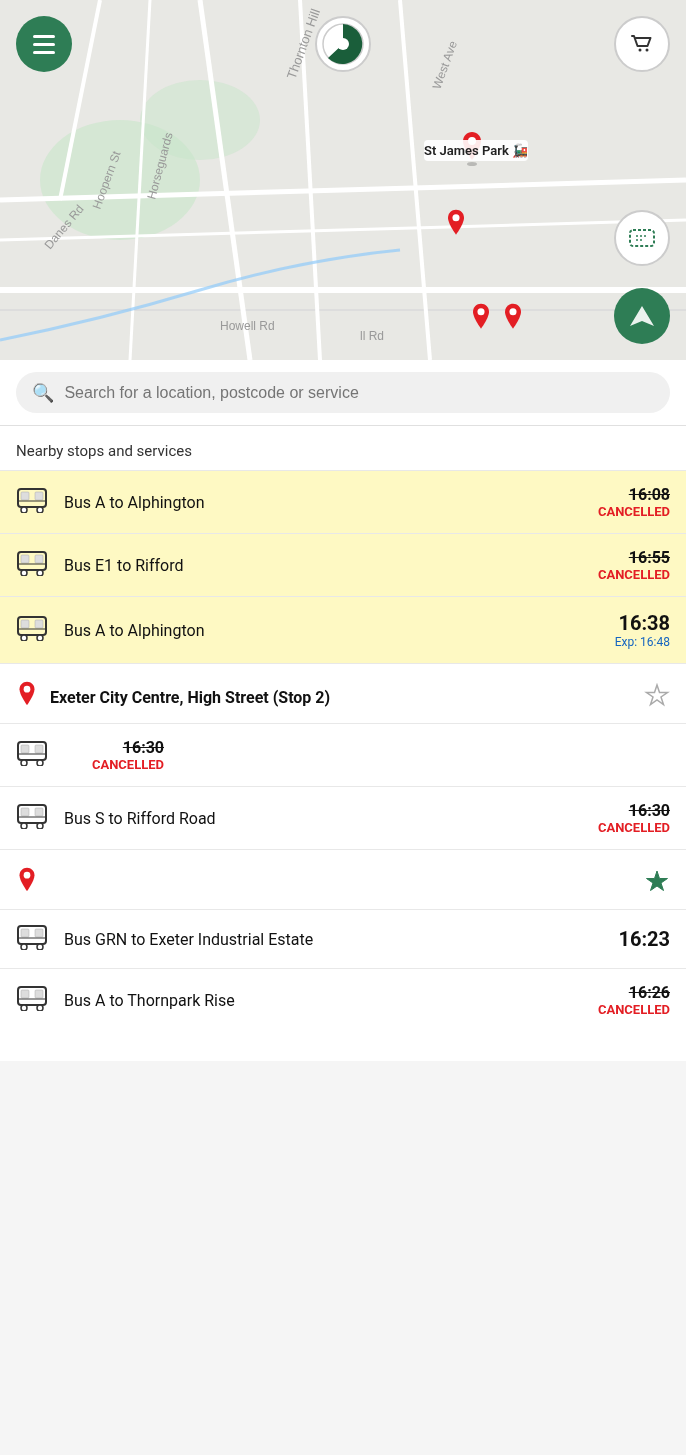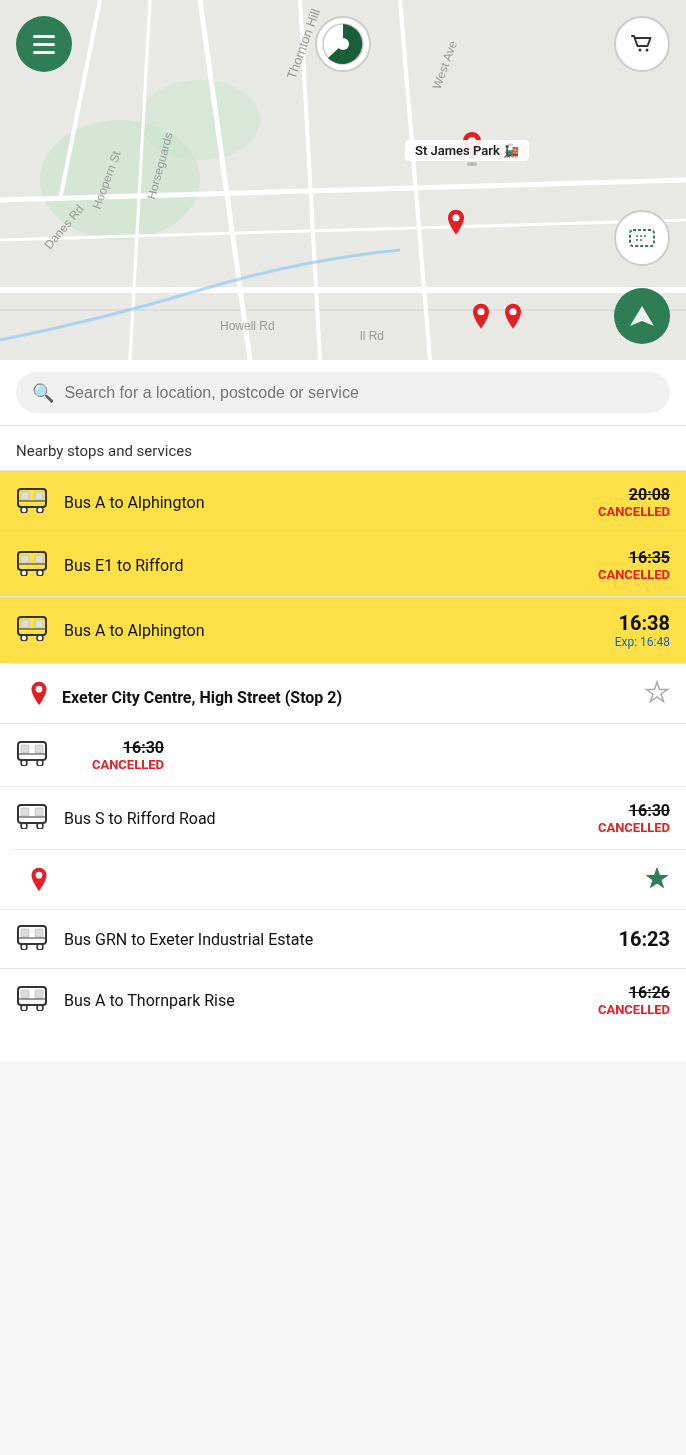--- a/index.html
+++ b/index.html
@@ -115,24 +115,24 @@
       align-items: center;
       justify-content: center;
       overflow: hidden;
       z-index: 10;
     }
 
     
     .stop-label {
       position: absolute;
       top: 140px;
-      left: 405px;
+      left: 424px;
       background: rgba(255,255,255,0.9);
       border-radius: 4px;
-      padding: 3px 10px;
+      padding: 3px 0;
       font-size: 13px;
       font-weight: 600;
       color: #222;
       z-index: 9;
       white-space: nowrap;
     }
     .stop-label .train-icon {
       color: #e31e24;
       font-size: 13px;
     }
@@ -178,25 +178,24 @@
       font-weight: 400;
     }
 
     
     .stop-group {
       margin-bottom: 0;
     }
 
     .stop-title-row {
       display: flex;
-      align-items: flex-start;
+      align-items: flex-end;
       justify-content: space-between;
       padding: 16px 16px 8px 16px;
       border-top: 1px solid #e8e8e8;
-      margin-left: 12px;
     }
 
     .stop-title-left {
       display: flex;
       align-items: center;
       gap: 12px;
     }
 
     .stop-pin-icon {
       color: #e31e24;
@@ -269,21 +268,21 @@
     }
 
     .time-expected {
       font-size: 12px;
       color: #1565c0;
       display: block;
     }
 
     
     .services-block {
-      background: #fde047;
+      background: #fef9c3;
     }
 
     
     .bottom-pad {
       height: 30px;
       background: white;
     }
   </style>
 </head>
 <body>
@@ -420,39 +419,39 @@
           <rect x="2" y="2" width="28" height="18" rx="3" stroke="#333" stroke-width="2" fill="none"></rect>
           <rect x="5" y="5" width="8" height="8" rx="1" fill="#ddd" stroke="#aaa" stroke-width="0.5"></rect>
           <rect x="19" y="5" width="8" height="8" rx="1" fill="#ddd" stroke="#aaa" stroke-width="0.5"></rect>
           <line x1="2" y1="14" x2="30" y2="14" stroke="#333" stroke-width="1"></line>
           <circle cx="8" cy="23" r="3" stroke="#333" stroke-width="1.5" fill="white"></circle>
           <circle cx="24" cy="23" r="3" stroke="#333" stroke-width="1.5" fill="white"></circle>
         </svg>
       </div>
       <span class="service-name">Bus A to Alphington</span>
       <div class="service-time">
-        <span class="time-original">20:08</span>
+        <span class="time-original">16:08</span>
         <span class="time-cancelled">CANCELLED</span>
       </div>
     </div>
 
     <div class="service-row">
       <div class="bus-icon-wrap">
         <svg width="32" height="26" viewBox="0 0 32 26" fill="none">
           <rect x="2" y="2" width="28" height="18" rx="3" stroke="#333" stroke-width="2" fill="none"></rect>
           <rect x="5" y="5" width="8" height="8" rx="1" fill="#ddd" stroke="#aaa" stroke-width="0.5"></rect>
           <rect x="19" y="5" width="8" height="8" rx="1" fill="#ddd" stroke="#aaa" stroke-width="0.5"></rect>
           <line x1="2" y1="14" x2="30" y2="14" stroke="#333" stroke-width="1"></line>
           <circle cx="8" cy="23" r="3" stroke="#333" stroke-width="1.5" fill="white"></circle>
           <circle cx="24" cy="23" r="3" stroke="#333" stroke-width="1.5" fill="white"></circle>
         </svg>
       </div>
       <span class="service-name">Bus E1 to Rifford</span>
       <div class="service-time">
-        <span class="time-original">16:35</span>
+        <span class="time-original">16:55</span>
         <span class="time-cancelled">CANCELLED</span>
       </div>
     </div>
 
     <div class="service-row">
       <div class="bus-icon-wrap">
         <svg width="32" height="26" viewBox="0 0 32 26" fill="none">
           <rect x="2" y="2" width="28" height="18" rx="3" stroke="#333" stroke-width="2" fill="none"></rect>
           <rect x="5" y="5" width="8" height="8" rx="1" fill="#ddd" stroke="#aaa" stroke-width="0.5"></rect>
           <rect x="19" y="5" width="8" height="8" rx="1" fill="#ddd" stroke="#aaa" stroke-width="0.5"></rect>

